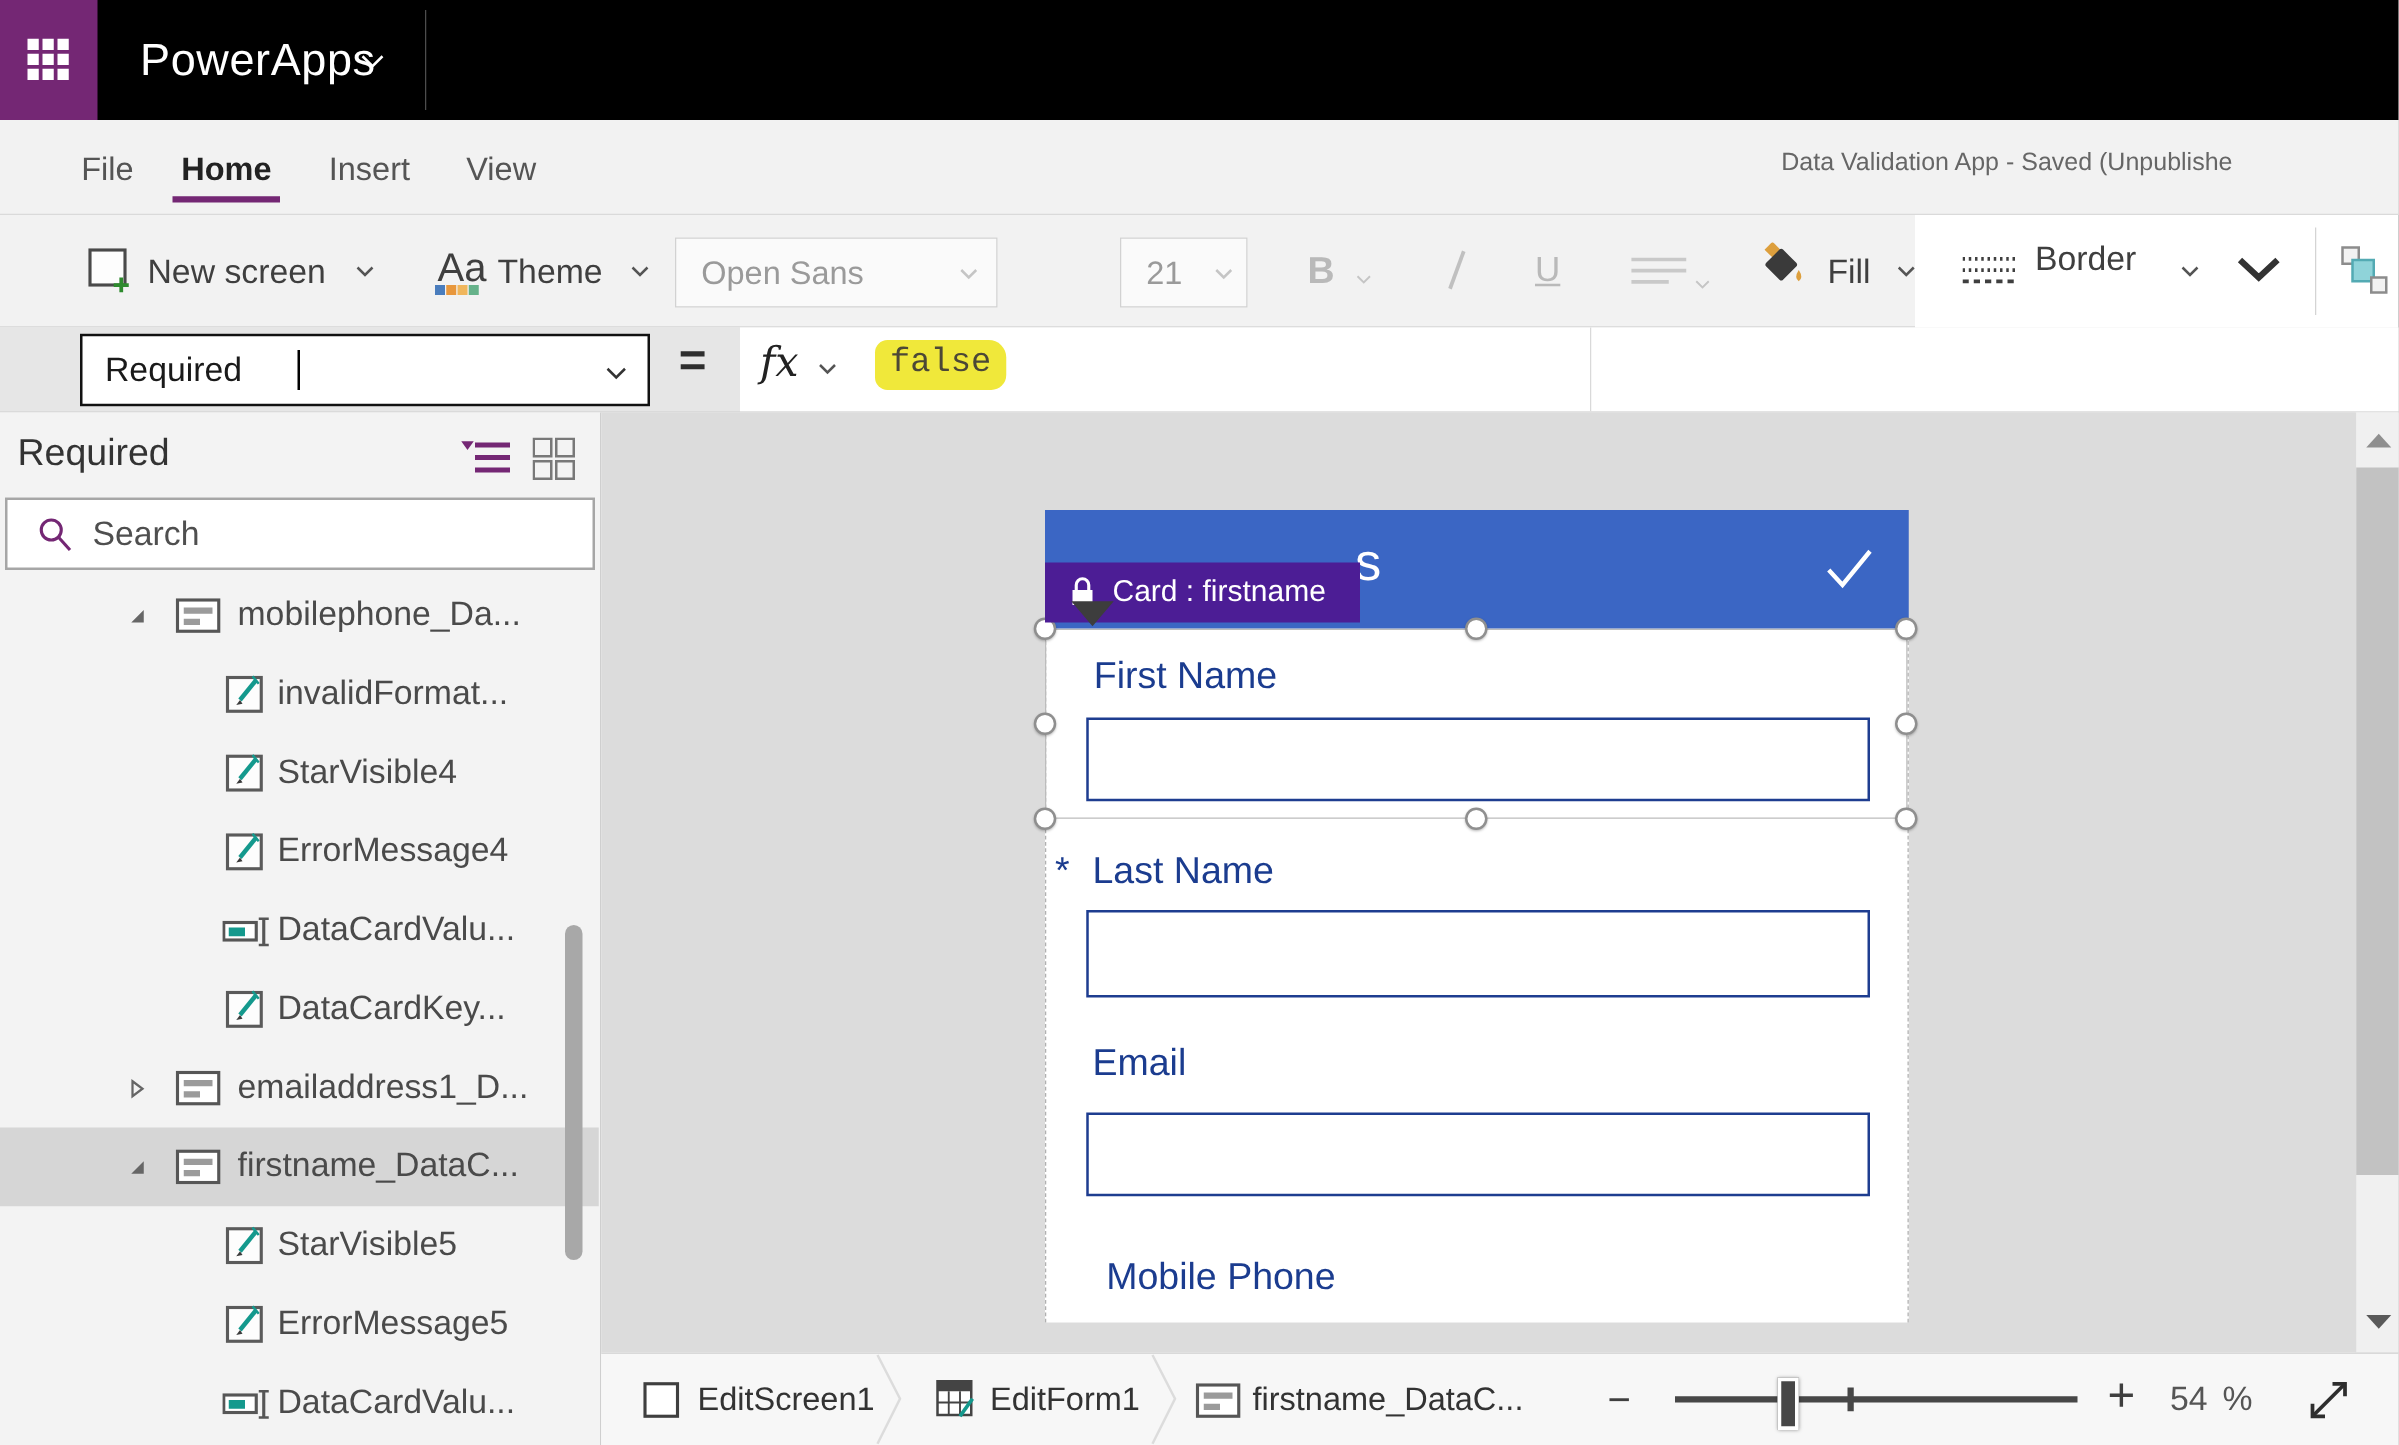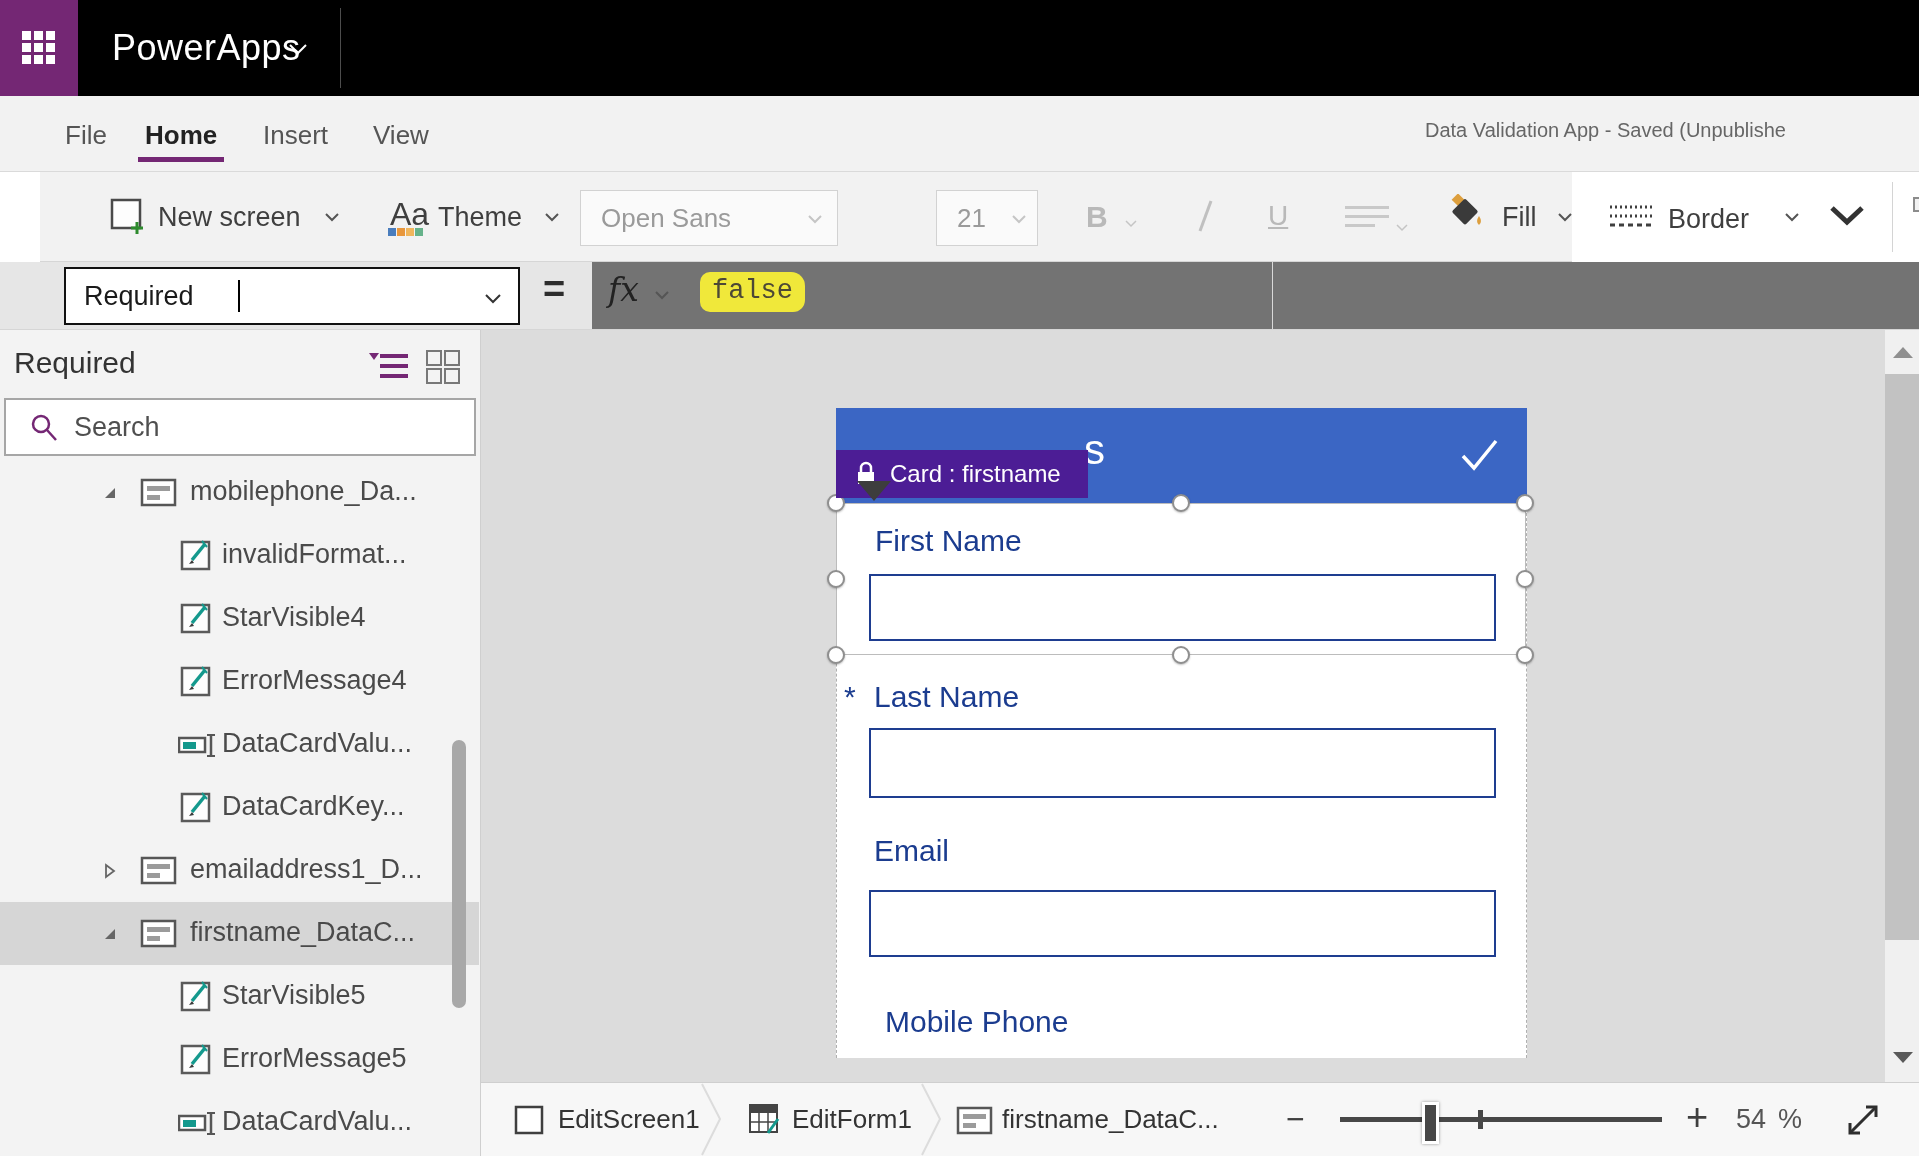--- a/index.html
+++ b/index.html
@@ -20,39 +20,39 @@
   #topbar-sep{left:340px;top:8px;width:1px;height:80px;background:#4d4d4d;}
 
   
   #menubar{left:0;top:96px;width:1919px;height:76px;background:#f2f2f2;border-bottom:1px solid #dadada;box-sizing:border-box;}
   .menu-item{position:absolute;top:24px;font-size:26px;color:#555;cursor:default;}
   .menu-item.active{color:#222;font-weight:bold;}
   #home-underline{left:138px;top:61px;width:86px;height:5px;background:#742774;}
   #status-text{left:1425px;top:23px;font-size:20px;color:#666;white-space:nowrap;width:494px;overflow:hidden;}
 
   
-  #toolbar{left:0;top:172px;width:1532px;height:90px;background:#f2f2f2;border-bottom:1px solid #d6d6d6;box-sizing:border-box;margin-left:40px;}
+  #toolbar{left:0;top:172px;width:1532px;height:90px;background:#f2f2f2;border-bottom:1px solid #d6d6d6;box-sizing:border-box;}
   .tb-label{position:absolute;font-size:27px;color:#3f3f3f;white-space:nowrap;}
   .chev{color:#555;}
   .chev-dis{color:#c5c5c5;}
   .select-box{position:absolute;top:18px;height:56px;background:#fafafa;border:1px solid #d2d2d2;box-sizing:border-box;}
   .select-box .sel-text{position:absolute;left:20px;top:0;line-height:54px;font-size:26px;color:#9a9a9a;}
   .dis{color:#b9b9b9;}
   #bold-btn{left:1046px;top:28px;font-size:30px;font-weight:bold;}
   #underline-btn{left:1228px;top:28px;font-size:28px;text-decoration:underline;}
   #theme-squares{left:348px;top:56px;display:flex;gap:1px;}
   #theme-squares div{width:8px;height:8px;}
 
   
   #formulabar{left:0;top:262px;width:1919px;height:68px;background:#e6e6e6;border-bottom:1px solid #d6d6d6;box-sizing:border-box;}
   #prop-combo{left:64px;top:5px;width:456px;height:58px;background:#fff;border:2px solid #111;box-sizing:border-box;}
   #prop-value{position:absolute;left:18px;top:0;line-height:54px;font-size:27px;color:#1a1a1a;}
   #prop-caret{position:absolute;left:172px;top:11px;width:2px;height:32px;background:#000;}
   #equals-sign{left:543px;top:6px;font-size:38px;font-weight:600;color:#2e2e2e;}
-  #fx-region{left:592px;top:0;width:1327px;height:67px;background:#737373;text-align:right;}
+  #fx-region{left:592px;top:0;width:1327px;height:67px;background:#ffffff;text-align:right;}
   #fx-sep{left:680px;top:0;width:1px;height:67px;background:#d9d9d9;}
   #fx-label{left:16px;top:8px;font-size:33px;font-style:italic;font-family:"DejaVu Serif",serif;color:#222;}
   #fx-chevron{left:62px;top:28px;}
   #formula-text{left:108px;top:10px;font-size:27px;font-family:"Liberation Mono",monospace;
                 color:#4c4836;background:#f0e83a;padding:4px 12px 6px 12px;border-radius:10px 14px 12px 10px;}
 
   
   #sidebar{left:0;top:330px;width:481px;height:826px;background:#f3f3f3;border-right:1px solid #cfcfcf;box-sizing:border-box;}
   #sidebar-title{left:14px;top:16px;font-size:30px;color:#333;}
   #search-box{left:4px;top:68px;width:472px;height:58px;background:#fff;border:2px solid #a6a6a6;box-sizing:border-box;}
@@ -227,21 +227,21 @@
         </svg>
     </div>
 
     <div class="abs" style="left:1570px;top:32px">
       <svg width="44" height="28">
         <line x1="0" y1="3" x2="44" y2="3" stroke="#3f3f3f" stroke-width="3" stroke-dasharray="2,3"></line>
         <line x1="0" y1="12" x2="44" y2="12" stroke="#3f3f3f" stroke-width="3" stroke-dasharray="2,3"></line>
         <line x1="0" y1="21" x2="44" y2="21" stroke="#3f3f3f" stroke-width="3" stroke-dasharray="5,4"></line>
       </svg>
     </div>
-    <div class="tb-label" style="left:1628px;top:32px">Border</div>
+    <div class="tb-label" style="left:1628px;top:20px">Border</div>
     <div class="abs chev" style="left:1744px;top:40px">
       <svg width="16" height="10">
           <polyline points="2,2 8,8 14,2" stroke="currentColor" stroke-width="2" fill="none"></polyline>
         </svg>
     </div>
 
     <div class="abs" style="left:1788px;top:32px">
       <svg width="38" height="24">
           <polyline points="4,4 19,18 34,4" stroke="#333" stroke-width="5" fill="none"></polyline>
         </svg>

